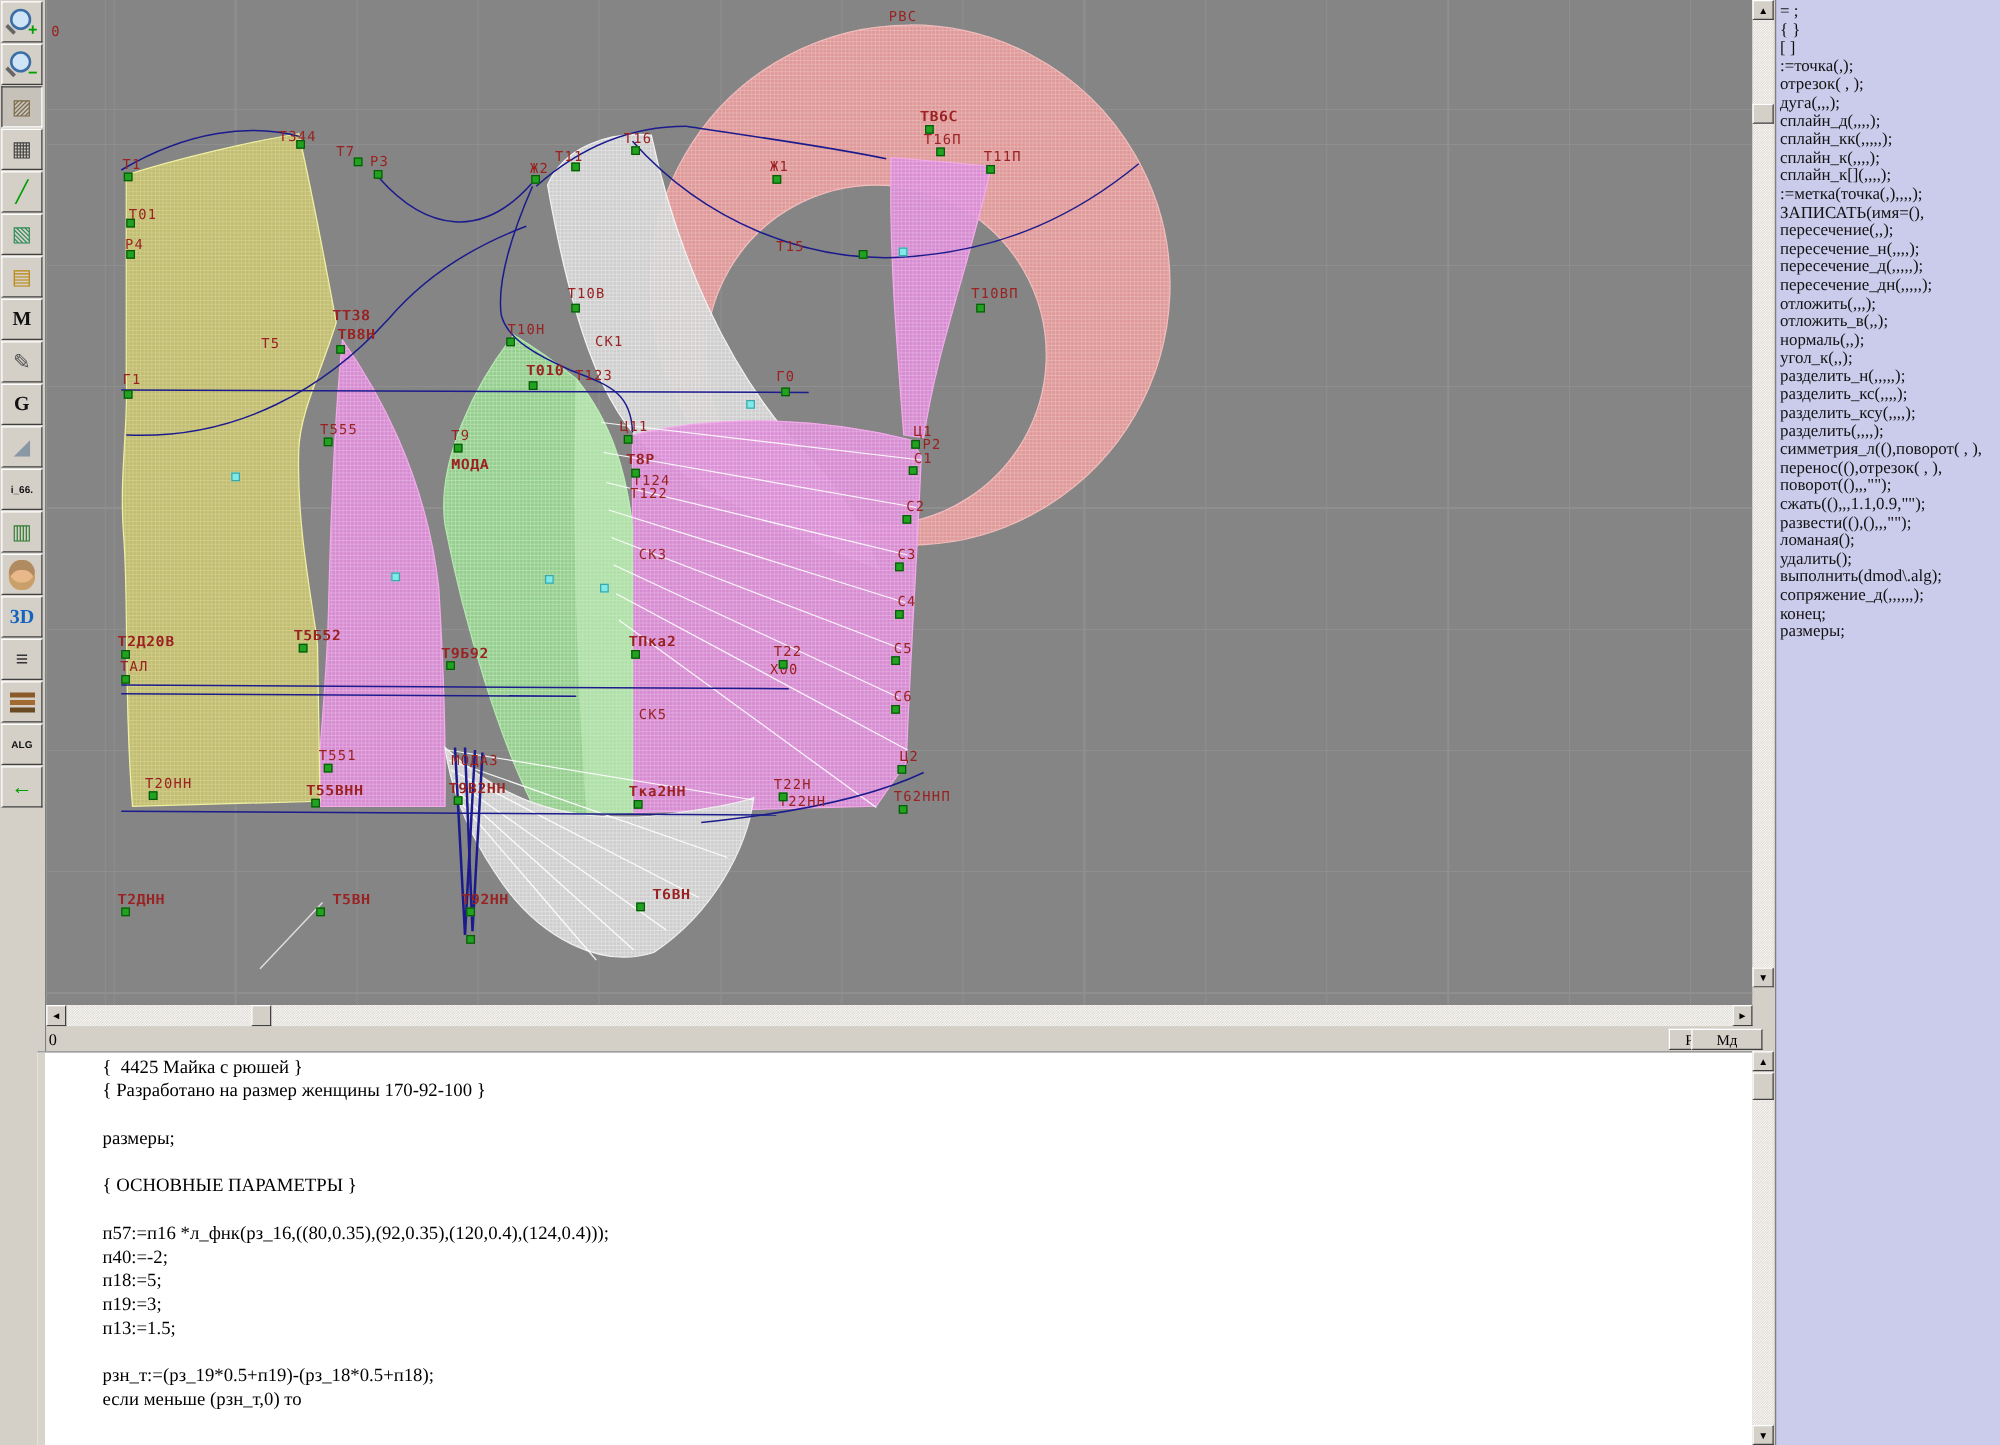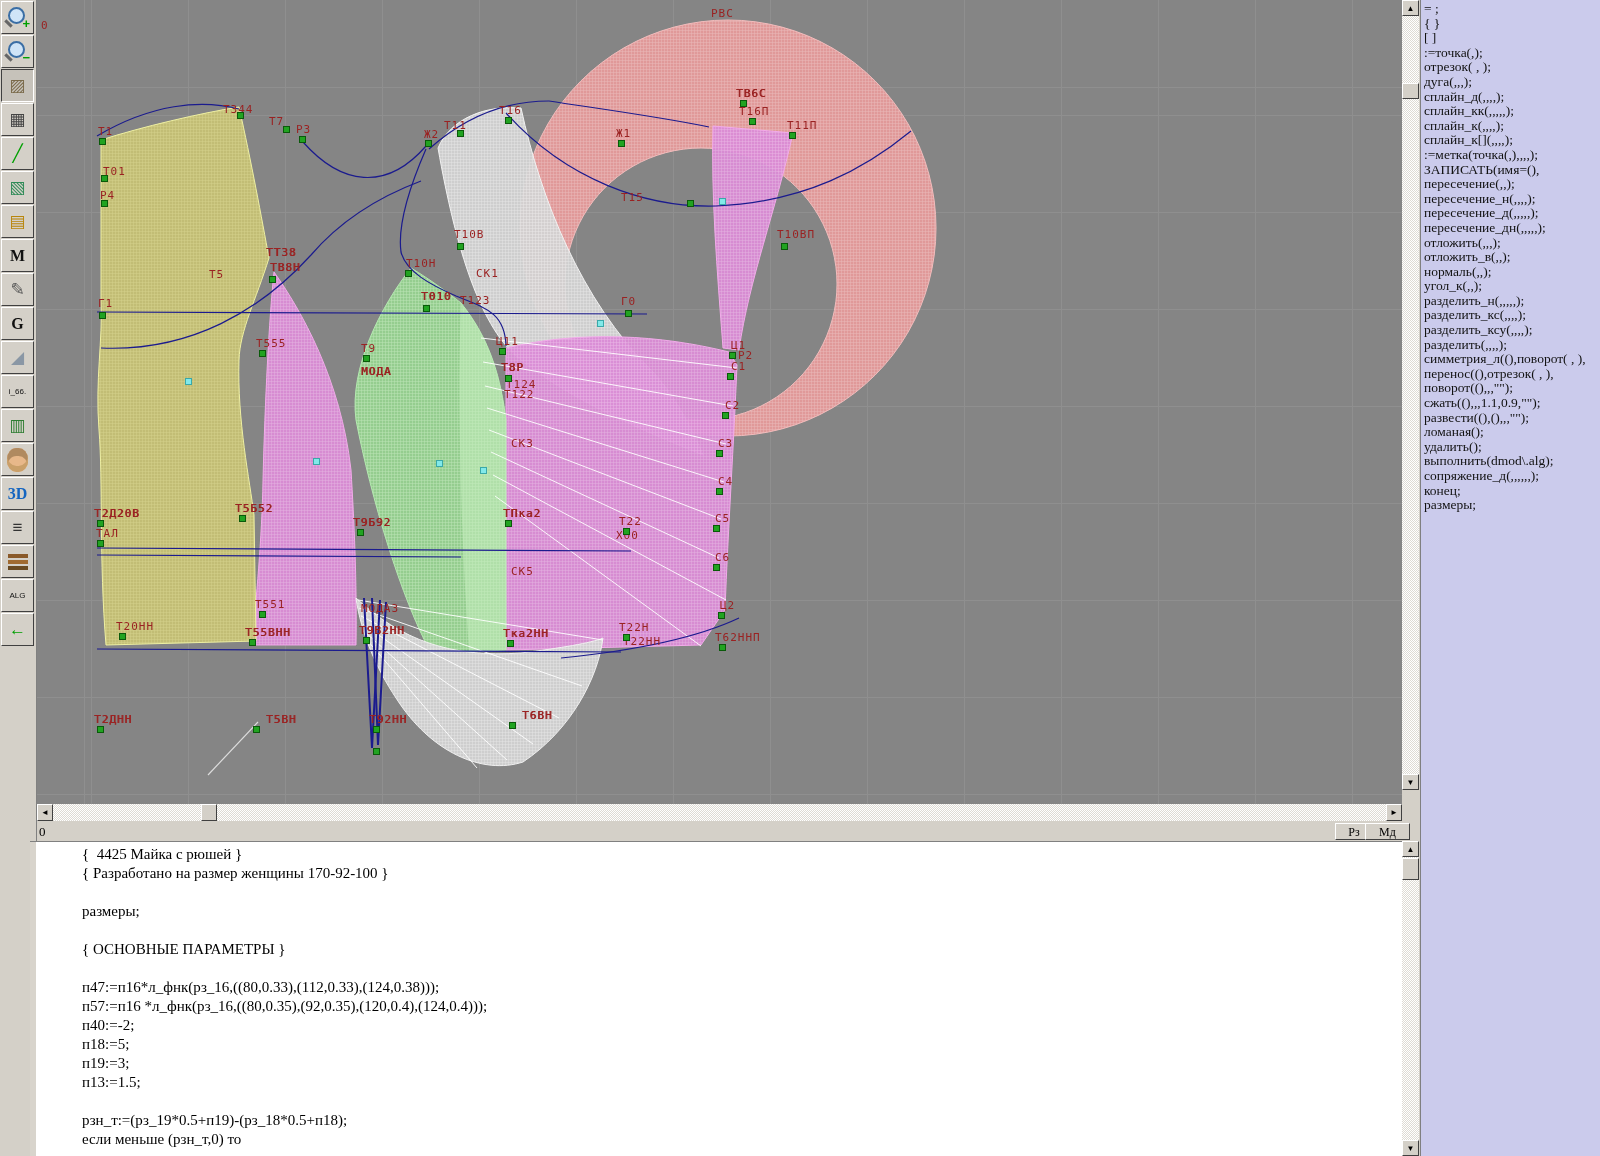--- a/index.html
+++ b/index.html
@@ -10,21 +10,21 @@
   #toolbar{position:absolute;left:0;top:0;width:36px;height:1156px;background:#d4d0c8;
            border-right:1px solid #808080;}
   .tool{position:relative;width:33px;height:33px;margin:1px;background:#d4d0c8;
         border-top:1px solid #ffffff;border-left:1px solid #ffffff;
         border-right:1px solid #404040;border-bottom:1px solid #404040;
         display:flex;align-items:center;justify-content:center;box-sizing:border-box;}
   .tool.pressed{border-top:1px solid #404040;border-left:1px solid #404040;
         border-right:1px solid #ffffff;border-bottom:1px solid #ffffff;background:#c6c2ba;}
   .tool .gg{font-size:17px;line-height:17px;}
   .tool .tg{font-family:"Liberation Serif",serif;font-weight:bold;font-size:16px;}
-  .tool .ts{font-size:8px;font-weight:normal;color:#111;}
+  .tool .ts{font-size:8px;font-weight:bold;color:#111;}
   .magc{position:absolute;left:6px;top:5px;width:13px;height:13px;border:2px solid #3a6ea5;
         border-radius:50%;background:#cfe4f7;}
   .magc::after{content:"";position:absolute;left:-6px;top:13px;width:9px;height:3px;
         background:#666;transform:rotate(45deg);}
   .msign{position:absolute;right:3px;bottom:2px;font-size:13px;font-weight:bold;color:#00a000;}
   .face{width:21px;height:24px;background:#e8b88a;border-radius:45%;
         box-shadow:inset 0 -6px 0 #caa06a, inset 0 8px 0 #b08a60;}
   .books{width:20px;height:4px;background:#8a5a2a;
         box-shadow:0 6px 0 #a06a30,0 12px 0 #6a4a22;margin-bottom:12px;}
 
@@ -60,21 +60,21 @@
 
   
   #statusrow{position:absolute;left:37px;top:821px;width:1382px;height:20px;background:#d4d0c8;
              font-family:"Liberation Serif",serif;font-size:13px;color:#000;}
   #statusrow .origin{position:absolute;left:2px;top:3px;}
   .minibtn{position:absolute;top:2px;height:17px;background:#d4d0c8;text-align:center;
            font-family:"Liberation Serif",serif;font-size:12px;line-height:16px;
            border-top:1px solid #ffffff;border-left:1px solid #ffffff;
            border-right:1px solid #404040;border-bottom:1px solid #404040;box-sizing:border-box;}
   #btn-rz{right:46px;width:38px;}
-  #btn-md{right:9px;width:45px;}
+  #btn-md{right:9px;width:57px;}
 
   
   #editor{position:absolute;left:30px;top:841px;width:1372px;height:315px;background:#ffffff;
           border-top:1px solid #808080;overflow:hidden;}
   #editor .gutter{position:absolute;left:0;top:0;width:6px;height:100%;background:#d8d4cc;}
   #edlines{position:absolute;left:16px;top:4px;font-family:"Liberation Serif",serif;
            font-size:15px;color:#000;}
   .ed-line{height:19px;white-space:pre;margin-left:36px;}
 
   
@@ -378,21 +378,20 @@
   <div id="editor">
     <div class="gutter"></div>
     <div id="edlines">
         <div class="ed-line">{  4425 Майка с рюшей }</div>
         <div class="ed-line">{ Разработано на размер женщины 170-92-100 }</div>
         <div class="ed-line">&nbsp;</div>
         <div class="ed-line">размеры;</div>
         <div class="ed-line">&nbsp;</div>
         <div class="ed-line">{ ОСНОВНЫЕ ПАРАМЕТРЫ }</div>
         <div class="ed-line">&nbsp;</div>
-        <div class="ed-line">п47:=п16*л_фнк(рз_16,((80,0.33),(112,0.33),(124,0.38)));</div>
         <div class="ed-line">п57:=п16 *л_фнк(рз_16,((80,0.35),(92,0.35),(120,0.4),(124,0.4)));</div>
         <div class="ed-line">п40:=-2;</div>
         <div class="ed-line">п18:=5;</div>
         <div class="ed-line">п19:=3;</div>
         <div class="ed-line">п13:=1.5;</div>
         <div class="ed-line">&nbsp;</div>
         <div class="ed-line">рзн_т:=(рз_19*0.5+п19)-(рз_18*0.5+п18);</div>
         <div class="ed-line">если меньше (рзн_т,0) то</div>
       </div>
   </div>

